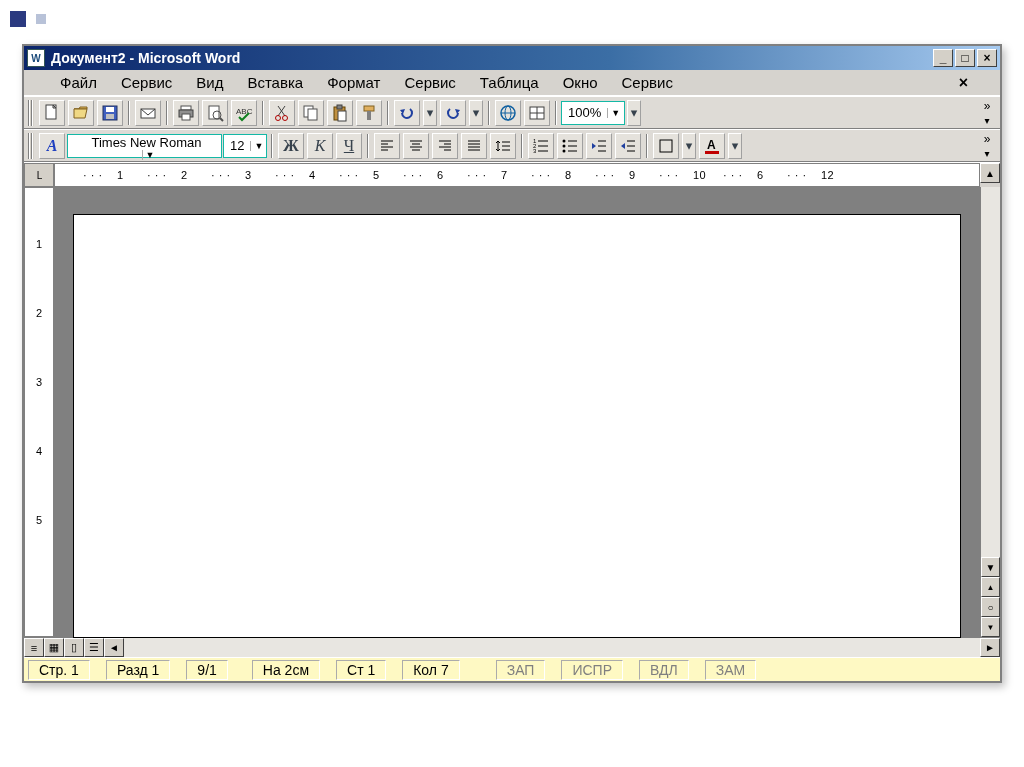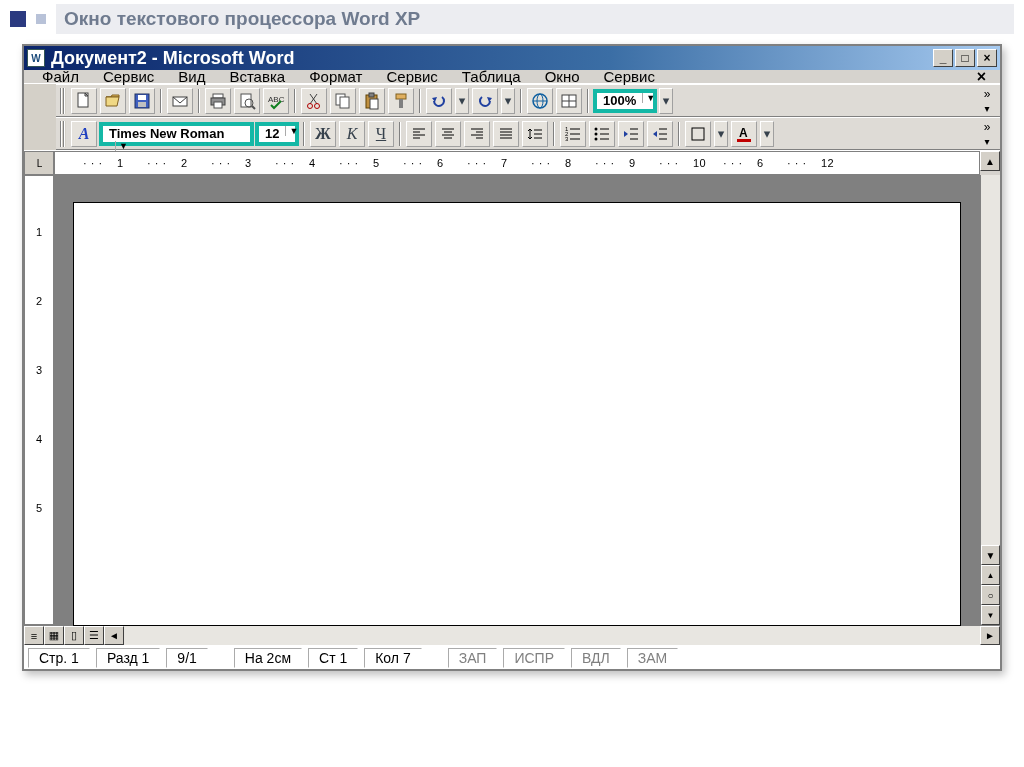--- a/index.html
+++ b/index.html
@@ -36,55 +36,54 @@
     background: linear-gradient(90deg,#0a246a 0%, #3b6ea5 60%, #a6caf0 100%);
     color: #fff;
     font-weight: bold;
     padding: 0 3px;
   }
   .titlebar .sys-icon {
     width: 18px; height: 18px; background: #fff; border: 1px solid #355; position: relative; margin-right: 6px;
     display:flex; align-items:center; justify-content:center; font-size:10px; color:#1a4a7a; font-weight:bold;
   }
   .titlebar .sys-icon::after{content:"W";}
-  .title-text { flex: 1; font-size: 18px; }
+  .title-text { flex: 1; font-size: 14px; }
   .win-btn {
     width: 20px; height: 18px; background: #d4d0c8;
     border: 1px solid #fff; border-right-color: #404040; border-bottom-color: #404040;
     margin-left: 2px;
     display: flex; align-items: center; justify-content: center;
     font-size: 12px; color: #000; font-weight: bold;
   }
   
-  .menubar { display: flex; align-items: center; height: 14px; padding: 0 6px; background: #d6d3ce; border-bottom: 1px solid #fff; }
+  .menubar { display: flex; align-items: center; height: 26px; padding: 0 24px; background: #d6d3ce; border-bottom: 1px solid #fff; }
   .menubar .menu-item { padding: 3px 12px; color: #000; cursor: default; font-size: 15px;}
   .menubar .close-doc { margin-left: auto; font-size: 16px; padding: 0 8px; font-weight:bold;}
   
   .toolbar { display: flex; align-items: center; height: 33px; padding: 2px 4px; background: #dedbd6;
-             border-top: 1px solid #fff; border-bottom: 1px solid #808080; gap:1px;margin-left:32px;}
+             border-top: 1px solid #fff; border-bottom: 1px solid #808080; gap:1px;}
   .grip { width: 6px; height: 26px; margin-right: 3px;
           background: repeating-linear-gradient(90deg,#808080 0 1px,#fff 1px 2px,#d4d0c8 2px 3px);}
   .tb-btn {
     width: 26px; height: 26px;
     border: 1px solid transparent;
     display: flex; align-items: center; justify-content: center;
     color:#37424d; background: #e5e2dc;
     border-top-color:#fff; border-left-color:#fff; border-right-color:#a0a0a0; border-bottom-color:#a0a0a0;
     margin: 0 1px;
   }
   .tb-btn svg{width:18px;height:18px;}
   .tb-sep { width: 2px; height: 24px; background: linear-gradient(90deg,#808080 0 1px,#fff 1px 2px); margin: 0 3px; }
   .tb-dropdown {
-    display: inline-flex; align-items: flex-start;
+    display: inline-flex; align-items: center;
     height: 24px;
     background: #fff;
-    border: 4px solid #14b8a6;
+    border: 1px solid #14b8a6;
     padding: 0 2px 0 6px;
     font-size: 13px;
-    font-weight: bold;
   }
   .tb-dropdown .caret{ border-left:1px solid #aaa; padding:0 3px; margin-left:6px; font-size:9px;}
   .tb-zoom{ width: 64px;}
   .font-name { width: 155px; flex-direction: column; }
   .font-size { width: 44px; }
   .tb-expand { width: 18px; height: 33px; display:flex;flex-direction:column;align-items:center;justify-content:center;gap:2px; margin-left:auto; font-size:10px;}
   .tb-expand span:first-child{font-size:12px;}
   
   .fmt { font-family: "Times New Roman", serif; font-size: 16px; }
   .fmt-b { font-weight: bold; }
@@ -107,31 +106,30 @@
   .vscroll{width:20px;background:#d4d0c8;border-left:1px solid #808080;display:flex;flex-direction:column;}
   .vs-btn{height:20px;border:1px solid #fff;border-right-color:#404040;border-bottom-color:#404040;display:flex;align-items:center;justify-content:center;font-size:10px;}
   .vs-track{flex:1;background:#e8e6e1;}
   
   .viewrow{display:flex;height:20px;background:#d4d0c8;border-top:1px solid #808080;}
   .view-btn{width:20px;border:1px solid #fff;border-right-color:#404040;border-bottom-color:#404040;display:flex;align-items:center;justify-content:center;font-size:11px;}
   .hscroll{flex:1;display:flex;}
   .hs-btn{width:20px;border:1px solid #fff;border-right-color:#404040;border-bottom-color:#404040;display:flex;align-items:center;justify-content:center;font-size:10px;}
   .hs-track{flex:1;background:#e8e6e1;}
   
-  .statusbar{display:flex;height:24px;background:#ffffff;border-top:1px solid #fff;align-items:center;padding:0 4px;gap:6px;font-size:14px;}
+  .statusbar{display:flex;height:24px;background:#fef9c3;border-top:1px solid #fff;align-items:center;padding:0 4px;gap:16px;font-size:14px;}
   .sb-cell{padding:0 10px;border:1px inset #fff;height:20px;display:flex;align-items:center;white-space:nowrap;}
   .sb-disabled{color:#808080;}
 </style>
 </head>
 <body>
 
 <div class="slide-header">
   <div class="bullet-big"></div>
   <div class="bullet-small"></div>
-  <div class="slide-title">Окно текстового процессора Word XP</div>
 </div>
 
 <div class="app-window">
 
   <div class="titlebar">
     <div class="sys-icon"></div>
     <div class="title-text">Документ2 - Microsoft Word</div>
     <div class="win-btn">_</div>
     <div class="win-btn">□</div>
     <div class="win-btn">×</div>
@@ -446,21 +444,21 @@
       <div class="hs-btn">◄</div>
       <div class="hs-track"></div>
       <div class="hs-btn">►</div>
     </div>
   </div>
 
   <div class="statusbar">
     <div class="sb-cell">Стр. 1</div>
     <div class="sb-cell">Разд 1</div>
     <div class="sb-cell">9/1</div>
-    <div class="sb-cell" style="margin-left:20px">На 2см</div>
+    <div class="sb-cell" style="margin-left:8px">На 2см</div>
     <div class="sb-cell">Ст 1</div>
     <div class="sb-cell">Кол 7</div>
     <div class="sb-cell sb-disabled" style="margin-left:20px">ЗАП</div>
     <div class="sb-cell sb-disabled">ИСПР</div>
     <div class="sb-cell sb-disabled">ВДЛ</div>
     <div class="sb-cell sb-disabled">ЗАМ</div>
   </div>
 
 </div>
 

